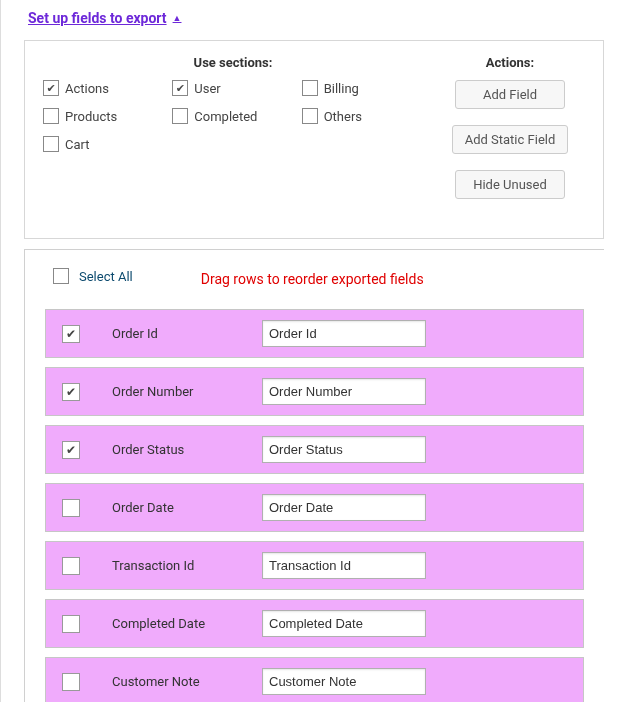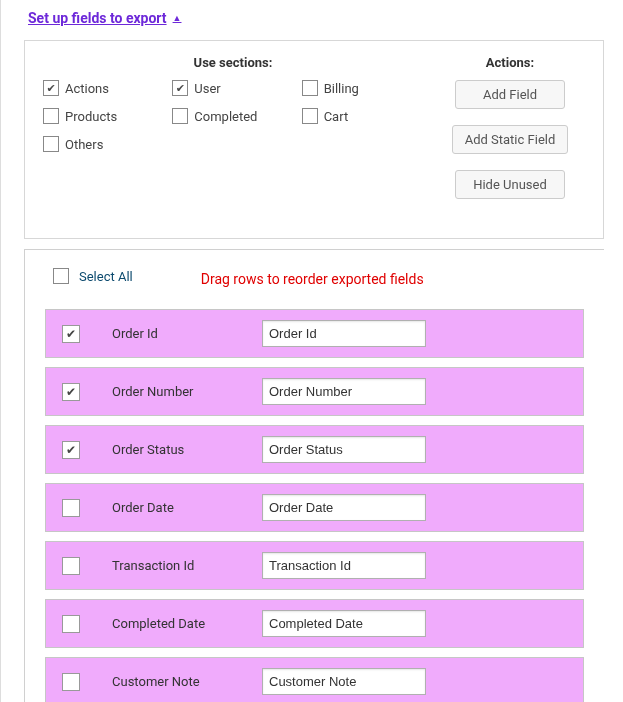--- a/index.html
+++ b/index.html
@@ -209,25 +209,25 @@
           <div class="chk-item">
             <span class="cbox"></span>
             <span>Products</span>
           </div>
           <div class="chk-item">
             <span class="cbox"></span>
             <span>Completed</span>
           </div>
           <div class="chk-item">
             <span class="cbox"></span>
+            <span>Others</span>
+          </div>
+          <div class="chk-item">
+            <span class="cbox"></span>
             <span>Cart</span>
-          </div>
-          <div class="chk-item">
-            <span class="cbox"></span>
-            <span>Others</span>
           </div>
         </div>
     </div>
     <div class="actions-col">
       <div class="actions-title">Actions:</div>
       <div class="btn">Add Field</div>
       <div class="btn">Add Static Field</div>
       <div class="btn">Hide Unused</div>
     </div>
   </div>

